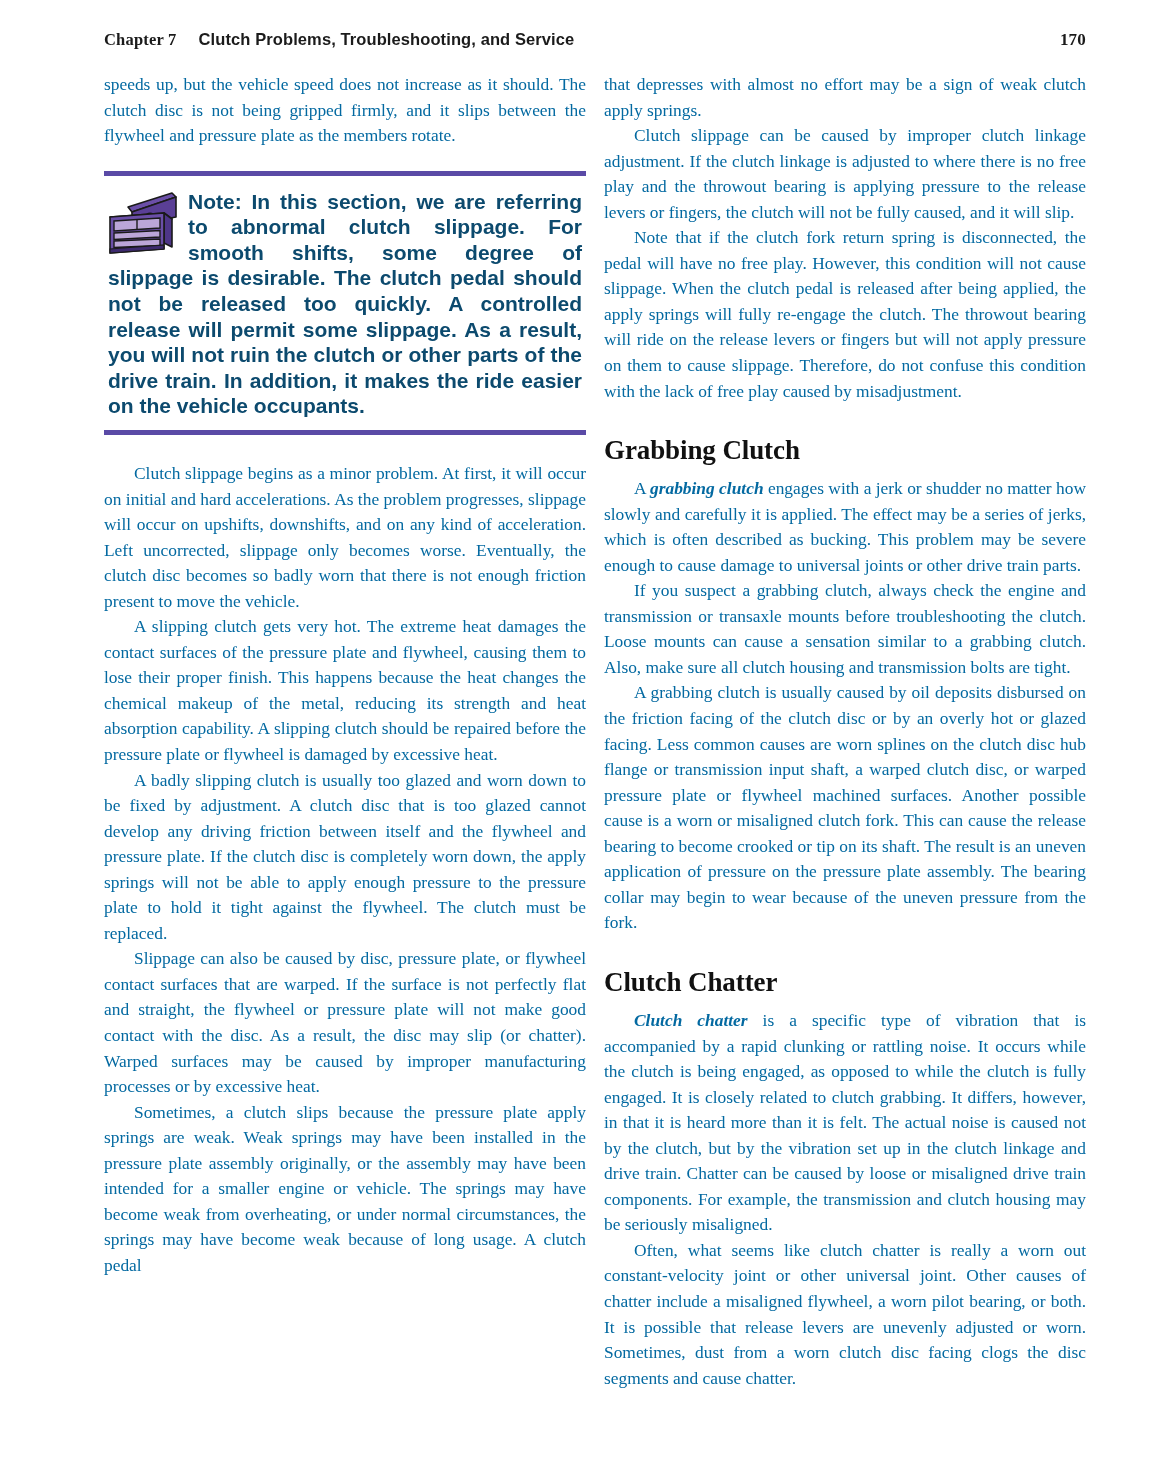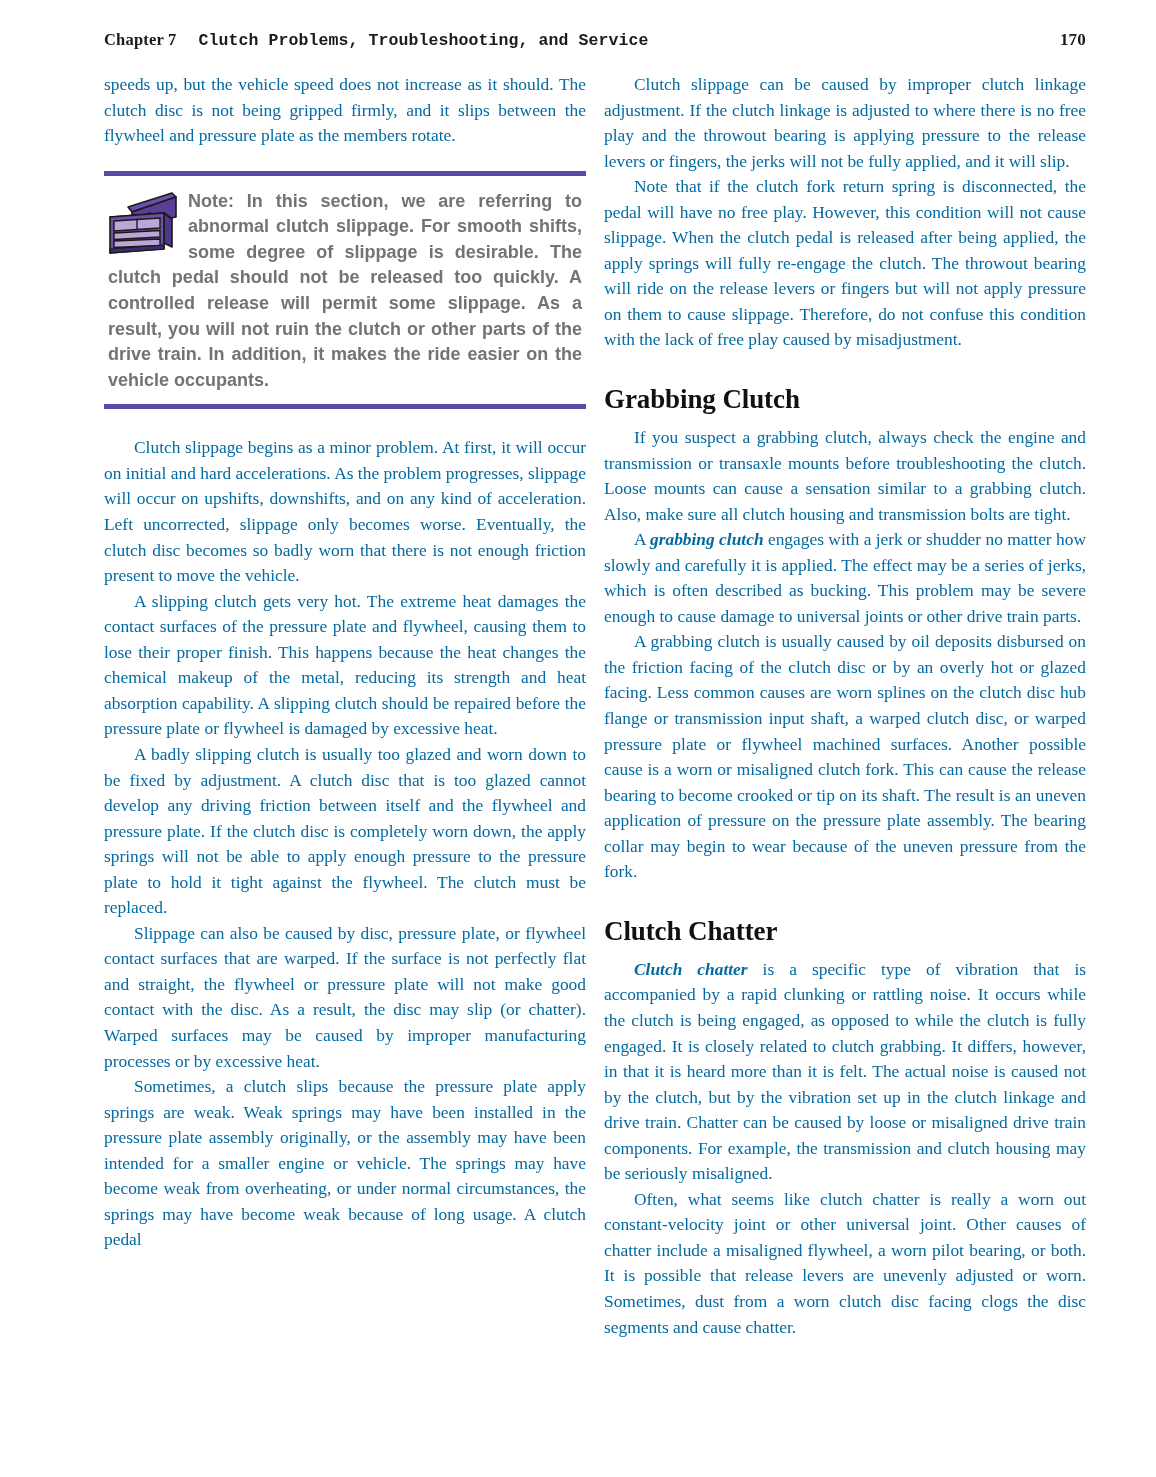--- a/index.html
+++ b/index.html
@@ -36,21 +36,21 @@
   }
   .rh-chapter {
     font-family: "Liberation Serif", "DejaVu Serif", serif;
     font-weight: bold;
     font-size: 16.5px;
     letter-spacing: 0.2px;
     white-space: nowrap;
   }
   .rh-gap { width: 22px; flex: 0 0 auto; }
   .rh-title {
-    font-family: Liberation Mono, monospace;
+    font-family: Liberation Sans, sans-serif;
     font-weight: bold;
     font-size: 16.5px;
     letter-spacing: 0.1px;
     white-space: nowrap;
   }
   .rh-spacer { flex: 1 1 auto; }
   .rh-folio {
     font-family: "Liberation Serif", "DejaVu Serif", serif;
     font-weight: bold;
     font-size: 17px;
@@ -112,24 +112,24 @@
     width: 100%;
     height: 5px;
     background: #5a4aa6;
   }
   .note-rule.top { margin-bottom: 13px; }
   .note-rule.bottom { margin-top: 11px; }
 
   .note-body {
     font-family: "Liberation Sans", "DejaVu Sans", sans-serif;
     font-weight: bold;
-    font-size: 18px;
+    font-size: 21px;
     line-height: 25.6px;
     text-align: justify;
-    color: #737373;
+    color: #0c4a6e;
     margin: 4px;
   }
 
   .toolbox-icon {
     float: left;
     width: 72px;
     height: 66px;
     margin: 2px 10px 0 2px;
     shape-outside: inset(0);
   }
@@ -197,29 +197,30 @@
       <p class="body indent">Clutch slippage begins as a minor problem. At first, it will occur on initial and hard accelerations. As the problem progresses, slippage will occur on upshifts, downshifts, and on any kind of acceleration. Left uncorrected, slippage only becomes worse. Eventually, the clutch disc becomes so badly worn that there is not enough friction present to move the vehicle.</p>
       <p class="body indent">A slipping clutch gets very hot. The extreme heat damages the contact surfaces of the pressure plate and flywheel, causing them to lose their proper finish. This happens because the heat changes the chemical makeup of the metal, reducing its strength and heat absorption capability. A slipping clutch should be repaired before the pressure plate or flywheel is damaged by excessive heat.</p>
       <p class="body indent">A badly slipping clutch is usually too glazed and worn down to be fixed by adjustment. A clutch disc that is too glazed cannot develop any driving friction between itself and the flywheel and pressure plate. If the clutch disc is completely worn down, the apply springs will not be able to apply enough pressure to the pressure plate to hold it tight against the flywheel. The clutch must be replaced.</p>
       <p class="body indent">Slippage can also be caused by disc, pressure plate, or flywheel contact surfaces that are warped. If the surface is not perfectly flat and straight, the flywheel or pressure plate will not make good contact with the disc. As a result, the disc may slip (or chatter). Warped surfaces may be caused by improper manufacturing processes or by excessive heat.</p>
       <p class="body indent">Sometimes, a clutch slips because the pressure plate apply springs are weak. Weak springs may have been installed in the pressure plate assembly originally, or the assembly may have been intended for a smaller engine or vehicle. The springs may have become weak from overheating, or under normal circumstances, the springs may have become weak because of long usage. A clutch pedal</p>
 
     </div>
 
     <div class="col col-right">
 
-      <p class="body indent">Clutch slippage can be caused by improper clutch linkage adjustment. If the clutch linkage is adjusted to where there is no free play and the throwout bearing is applying pressure to the release levers or fingers, the jerks will not be fully applied, and it will slip.</p>
+      <p class="body">that depresses with almost no effort may be a sign of weak clutch apply springs.</p>
+      <p class="body indent">Clutch slippage can be caused by improper clutch linkage adjustment. If the clutch linkage is adjusted to where there is no free play and the throwout bearing is applying pressure to the release levers or fingers, the clutch will not be fully caused, and it will slip.</p>
       <p class="body indent">Note that if the clutch fork return spring is disconnected, the pedal will have no free play. However, this condition will not cause slippage. When the clutch pedal is released after being applied, the apply springs will fully re-engage the clutch. The throwout bearing will ride on the release levers or fingers but will not apply pressure on them to cause slippage. Therefore, do not confuse this condition with the lack of free play caused by misadjustment.</p>
 
       <div class="head-space-before"></div>
       <h2 class="section-head">Grabbing Clutch</h2>
       <div class="head-space-after"></div>
 
+      <p class="body indent"><span>A </span><span class="term">grabbing clutch</span><span> engages with a jerk or shudder no matter how slowly and carefully it is applied. The effect may be a series of jerks, which is often described as bucking. This problem may be severe enough to cause damage to universal joints or other drive train parts.</span></p>
       <p class="body indent">If you suspect a grabbing clutch, always check the engine and transmission or transaxle mounts before troubleshooting the clutch. Loose mounts can cause a sensation similar to a grabbing clutch. Also, make sure all clutch housing and transmission bolts are tight.</p>
-      <p class="body indent"><span>A </span><span class="term">grabbing clutch</span><span> engages with a jerk or shudder no matter how slowly and carefully it is applied. The effect may be a series of jerks, which is often described as bucking. This problem may be severe enough to cause damage to universal joints or other drive train parts.</span></p>
       <p class="body indent">A grabbing clutch is usually caused by oil deposits disbursed on the friction facing of the clutch disc or by an overly hot or glazed facing. Less common causes are worn splines on the clutch disc hub flange or transmission input shaft, a warped clutch disc, or warped pressure plate or flywheel machined surfaces. Another possible cause is a worn or misaligned clutch fork. This can cause the release bearing to become crooked or tip on its shaft. The result is an uneven application of pressure on the pressure plate assembly. The bearing collar may begin to wear because of the uneven pressure from the fork.</p>
 
       <div class="head-space-before"></div>
       <h2 class="section-head">Clutch Chatter</h2>
       <div class="head-space-after"></div>
 
       <p class="body indent"><span class="term">Clutch chatter</span><span> is a specific type of vibration that is accompanied by a rapid clunking or rattling noise. It occurs while the clutch is being engaged, as opposed to while the clutch is fully engaged. It is closely related to clutch grabbing. It differs, however, in that it is heard more than it is felt. The actual noise is caused not by the clutch, but by the vibration set up in the clutch linkage and drive train. Chatter can be caused by loose or misaligned drive train components. For example, the transmission and clutch housing may be seriously misaligned.</span></p>
       <p class="body indent">Often, what seems like clutch chatter is really a worn out constant-velocity joint or other universal joint. Other causes of chatter include a misaligned flywheel, a worn pilot bearing, or both. It is possible that release levers are unevenly adjusted or worn. Sometimes, dust from a worn clutch disc facing clogs the disc segments and cause chatter.</p>
 
     </div>

